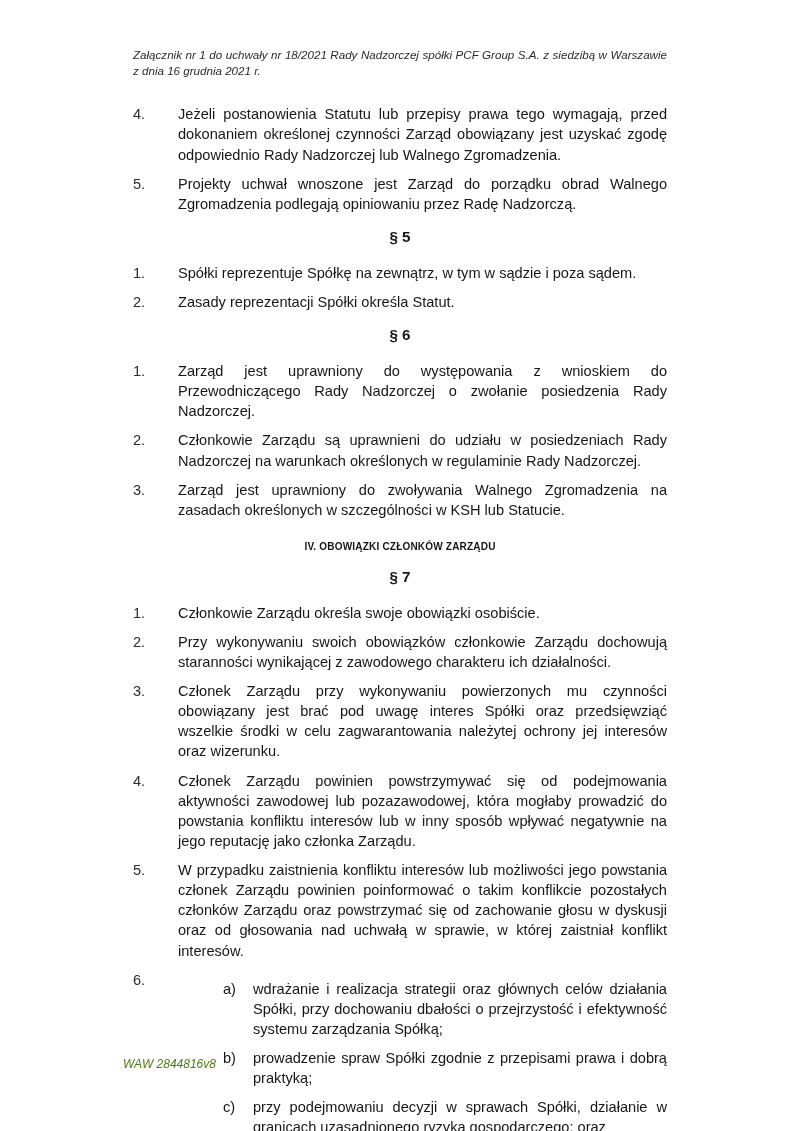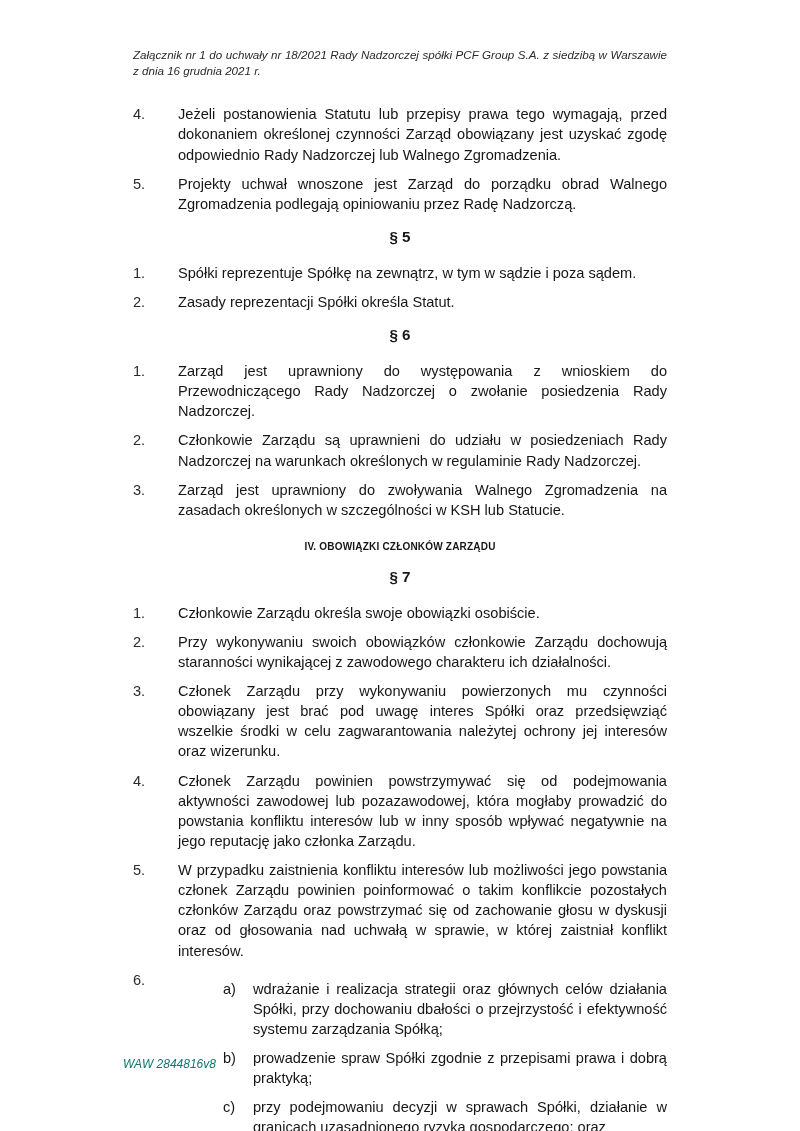--- a/index.html
+++ b/index.html
@@ -64,21 +64,21 @@
   .subitem-text {
     flex: 1;
     text-align: justify;
   }
   .footer-note {
     position: absolute;
     left: 85px;
     bottom: 58px;
     font-size: 12px;
     font-style: italic;
-    color: #0f766e;
+    color: #4d7c0f;
   }
 </style>
 </head>
 <body>
 
 <div class="page">
 
   <div class="header-note">Załącznik nr 1 do uchwały nr 18/2021 Rady Nadzorczej spółki PCF Group S.A. z siedzibą w Warszawie z dnia 16 grudnia 2021 r.</div>
 
   <div class="item">

